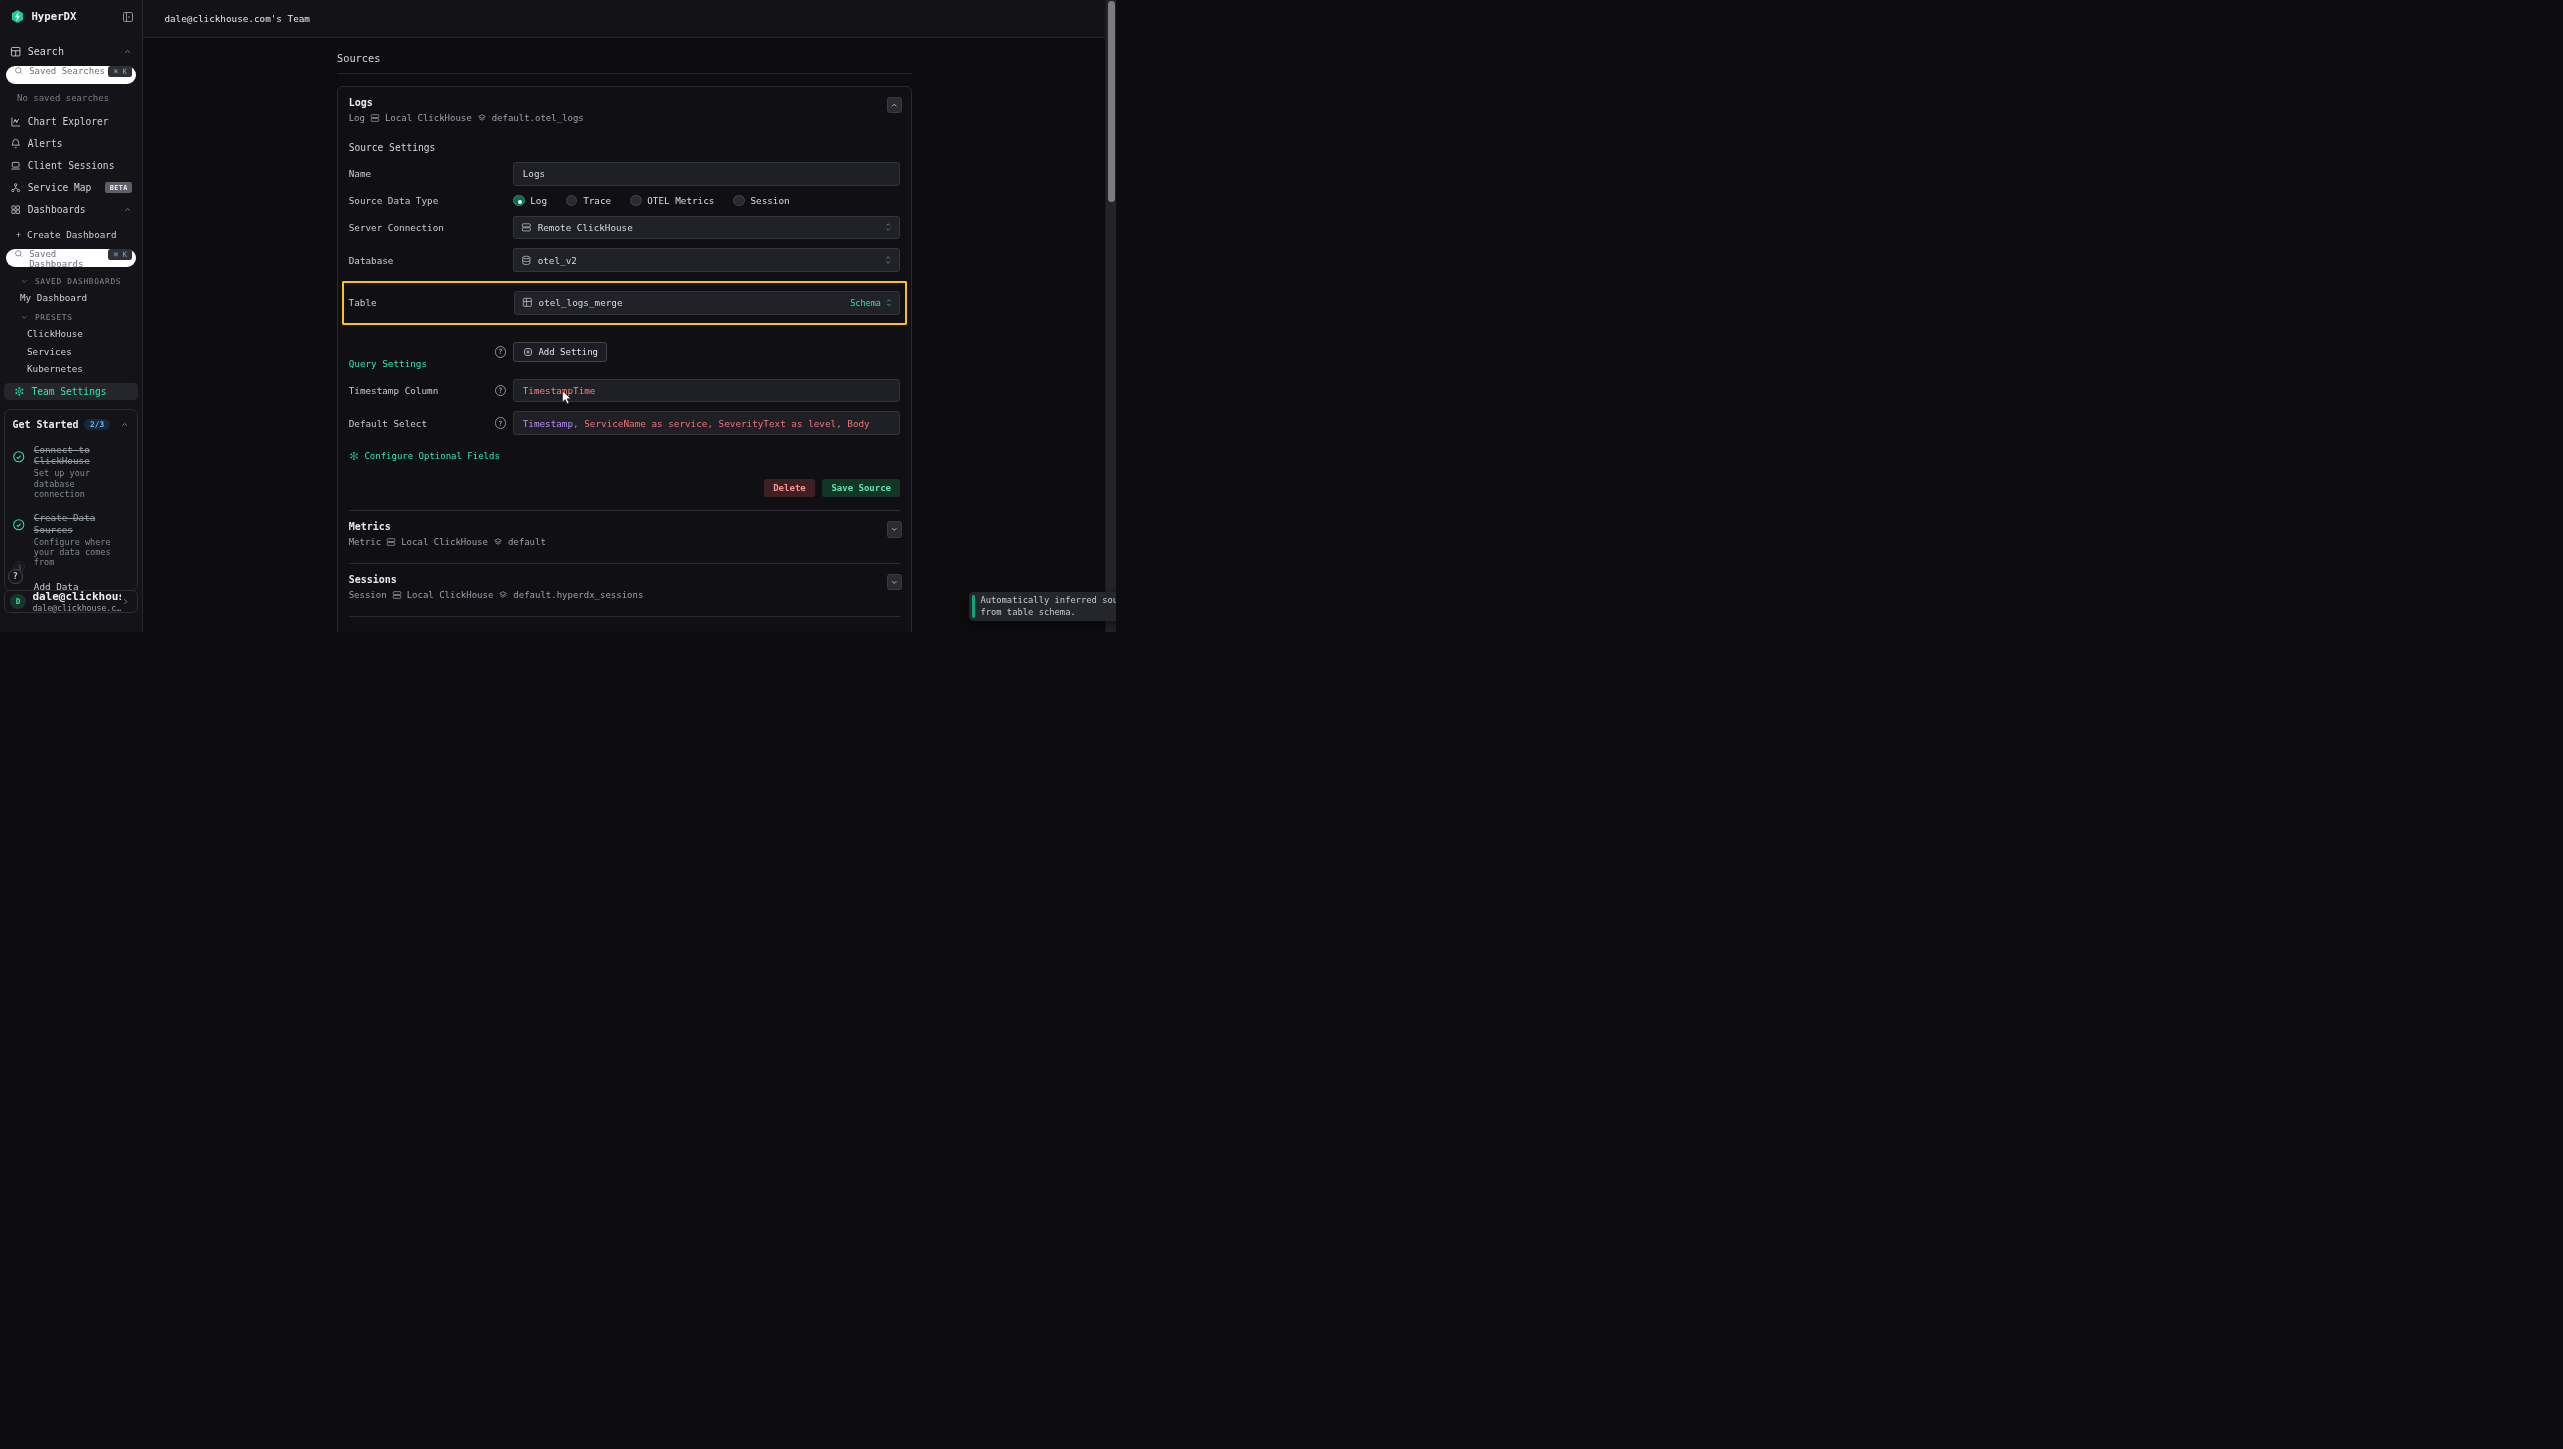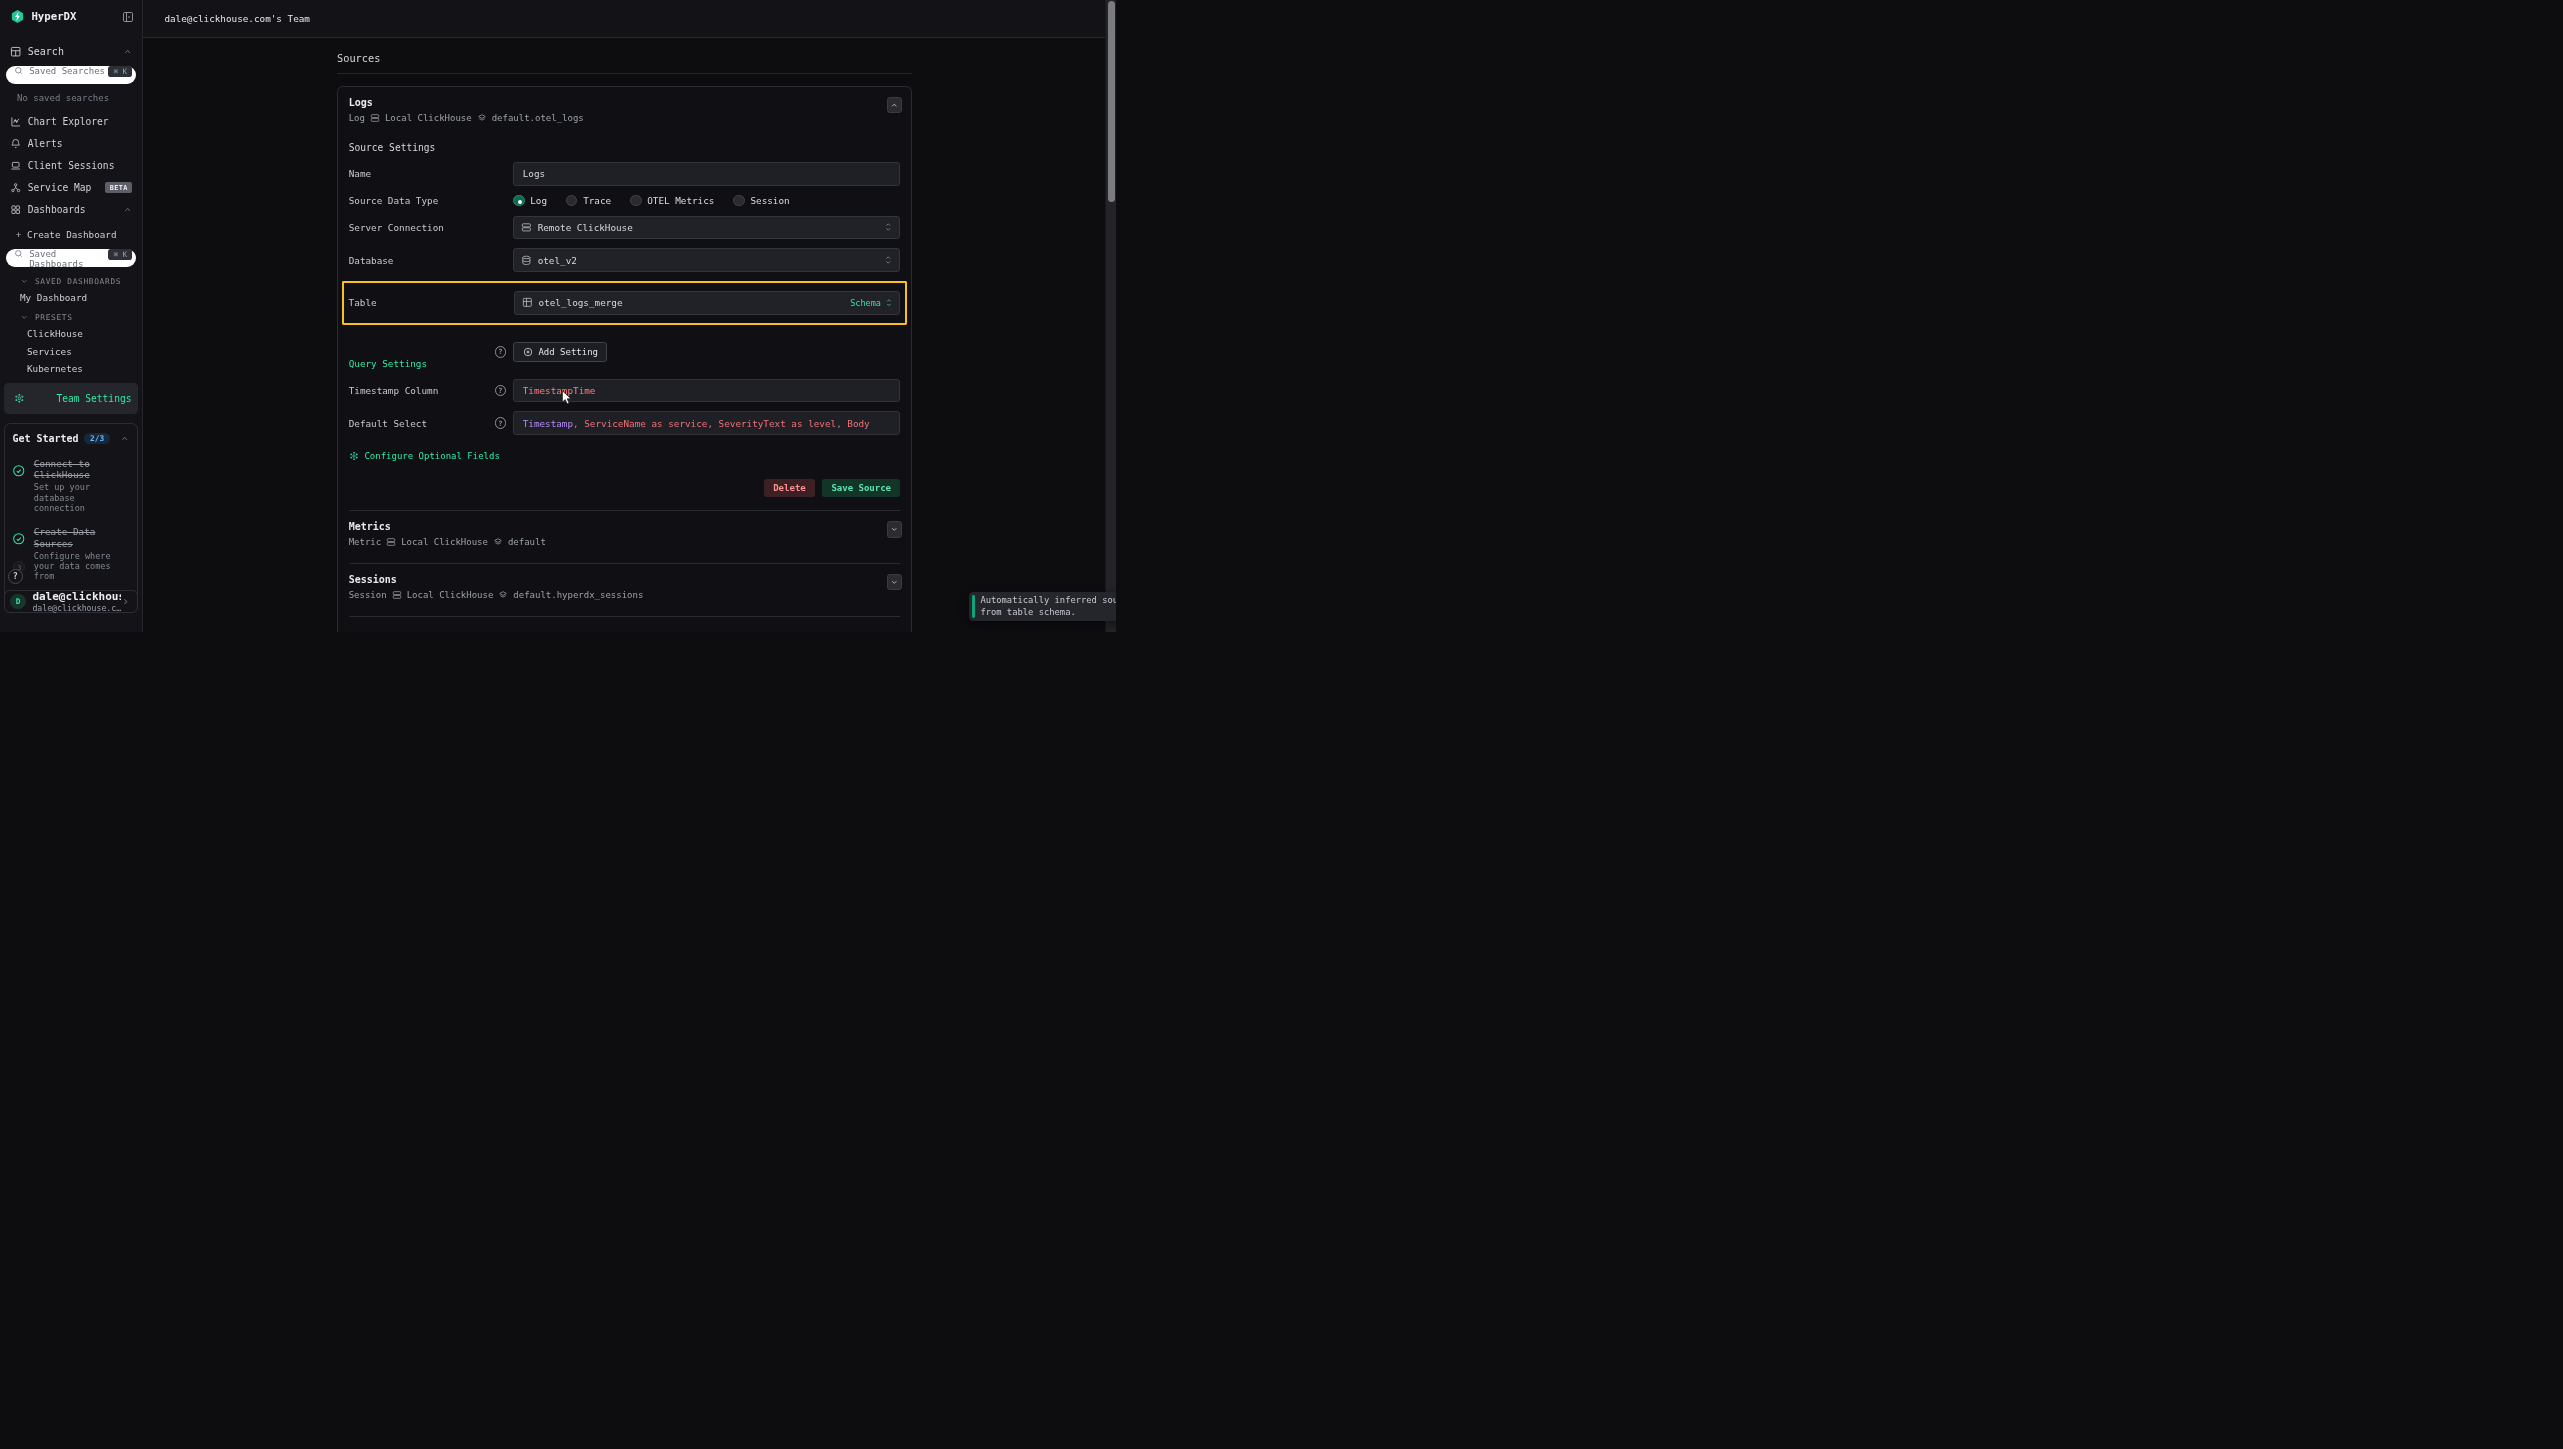--- a/index.html
+++ b/index.html
@@ -41,22 +41,22 @@
   .beta-badge {
     background:#5e5e69; color:#eceef2; font-size:6.8px; font-weight:bold;
     border-radius:2.1px; padding:1.4px 4.3px; letter-spacing:0.4px;
   }
   .create-dash { display:flex; align-items:center; padding:8.5px 10px 0 15.7px; color:#c9ccd2; font-size:9.3px; cursor:pointer; }
   .create-dash .plus { margin-right:5.7px; color:#aeb3ba; }
   .tree-head { display:flex; align-items:center; color:#858b93; font-size:7.8px; letter-spacing:0.7px; padding:10px 10px 0 20px; cursor:pointer; }
   .tree-head .ico { margin-right:6.4px; color:#858b93; }
   .tree-item { padding:6.4px 10px 0 27px; font-size:9.3px; color:#ccd0d6; cursor:pointer; }
   .team-settings {
-    margin:8.5px 4.3px 0; background:#25262c; border-radius:4.3px; height:31px;
-    display:flex; align-items:center; padding:0 5.7px 0 10px; color:#2fe8a6; cursor:pointer;gap:25px;
+    margin:8.5px 4.3px 0; background:#25262c; border-radius:4.3px; height:17px;
+    display:flex; align-items:center; padding:0 5.7px 0 10px; color:#2fe8a6; cursor:pointer;
   }
   .team-settings .lbl { margin-left:6.4px; font-size:9.6px; }
 
   .gs-panel {
     margin:9.3px 4.3px 0; border:0.7px solid #2b2c33; border-radius:6.4px;
     height:182px; overflow:hidden; padding:8.5px 7.1px; position:relative;
   }
   .gs-head { display:flex; align-items:center; }
   .gs-title { font-weight:bold; font-size:10px; color:#e9ebee; }
   .gs-pill { margin-left:5.7px; background:#16293c; color:#74b8fc; font-size:7.8px; font-weight:bold; border-radius:6.4px; padding:1.4px 5.7px; }

